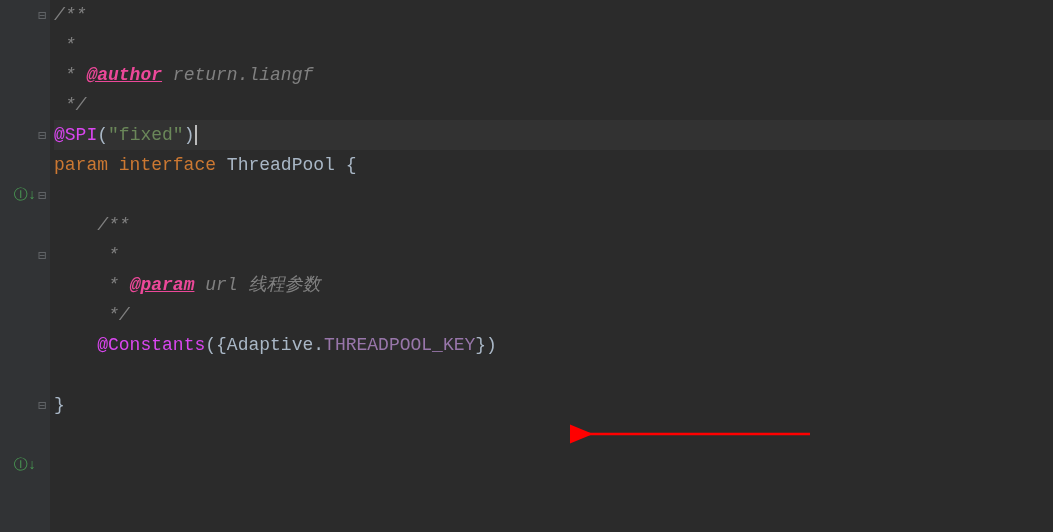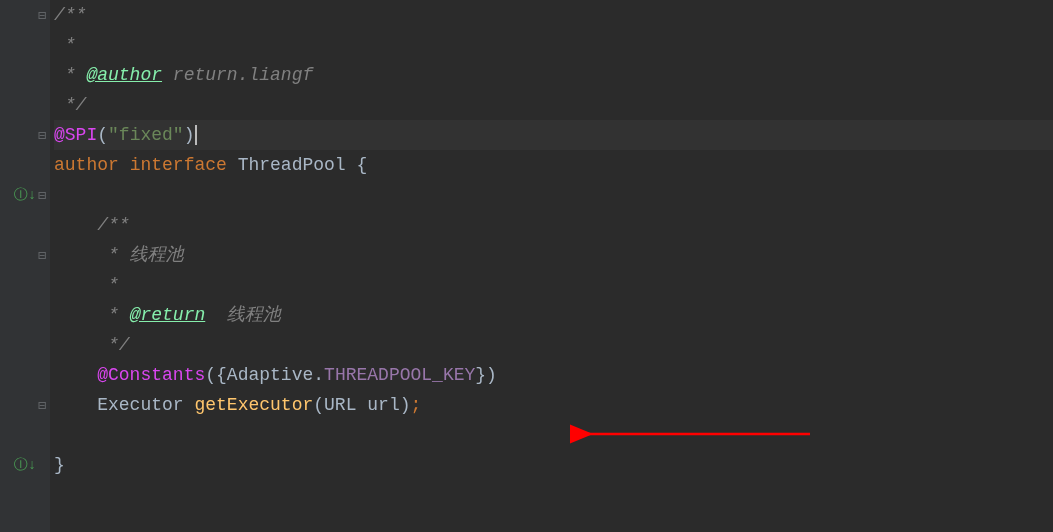--- a/index.html
+++ b/index.html
@@ -56,21 +56,21 @@
   }
   .line {
     height: 30px;
     line-height: 30px;
     white-space: pre;
   }
   .line.caret-line {
     background: #323232;
   }
   .comment { color: #808080; font-style: italic; }
-  .doc-tag { color: #86efac; font-style: italic; font-weight: normal; text-decoration: underline; }
+  .doc-tag { color: #ec4899; font-style: italic; font-weight: bold; text-decoration: underline; }
   .annotation { color: #d946ef; }
   .string { color: #6A8759; }
   .keyword { color: #CC7832; }
   .method { color: #FFC66D; }
   .static-field { color: #9876AA; }
   .plain { color: #A9B7C6; }
   .caret {
     display: inline-block;
     width: 2px;
     height: 20px;
@@ -100,29 +100,27 @@
         <span class="impl-icon">Ⓘ↓</span>
       </div>
   </div>
 
   <div class="code">
     <div class="line"><span class="comment">/**</span></div>
     <div class="line"><span class="comment"> *</span></div>
     <div class="line"><span class="comment"> * </span><span class="doc-tag">@author</span><span class="comment"> return.liangf</span></div>
     <div class="line"><span class="comment"> */</span></div>
     <div class="line caret-line"><span class="annotation">@SPI</span><span class="plain">(</span><span class="string">"fixed"</span><span class="plain">)</span><span class="caret"></span></div>
-    <div class="line"><span class="keyword">author </span><span class="keyword">interface </span><span class="plain">ThreadPool {</span></div>
+    <div class="line"><span class="keyword">param </span><span class="keyword">interface </span><span class="plain">ThreadPool {</span></div>
     <div class="line"></div>
     <div class="line"><span class="comment">    /**</span></div>
-    <div class="line"><span class="comment">     * 线程池</span></div>
     <div class="line"><span class="comment">     *</span></div>
-    <div class="line"><span class="comment">     * </span><span class="doc-tag">@return</span><span class="comment">  线程池</span></div>
+    <div class="line"><span class="comment">     * </span><span class="doc-tag">@param</span><span class="comment"> url 线程参数</span></div>
     <div class="line"><span class="comment">     */</span></div>
     <div class="line"><span class="plain">    </span><span class="annotation">@Constants</span><span class="plain">({Adaptive.</span><span class="static-field">THREADPOOL_KEY</span><span class="plain">})</span></div>
-    <div class="line"><span class="plain">    </span><span class="plain">Executor </span><span class="method">getExecutor</span><span class="plain">(URL url)</span><span class="keyword">;</span></div>
     <div class="line"></div>
     <div class="line"><span class="plain">}</span></div>
 
     <svg class="arrow-svg" style="left:520px; top:420px;" width="250" height="30">
       <defs>
         <marker id="ah" markerWidth="12" markerHeight="10" refX="2" refY="5" orient="auto">
           <polygon points="12,0 0,5 12,10" fill="#ff0000"></polygon>
         </marker>
       </defs>
       <line x1="240" y1="14" x2="18" y2="14" stroke="#ff0000" stroke-width="2.5" marker-end="url(#ah)"></line>

